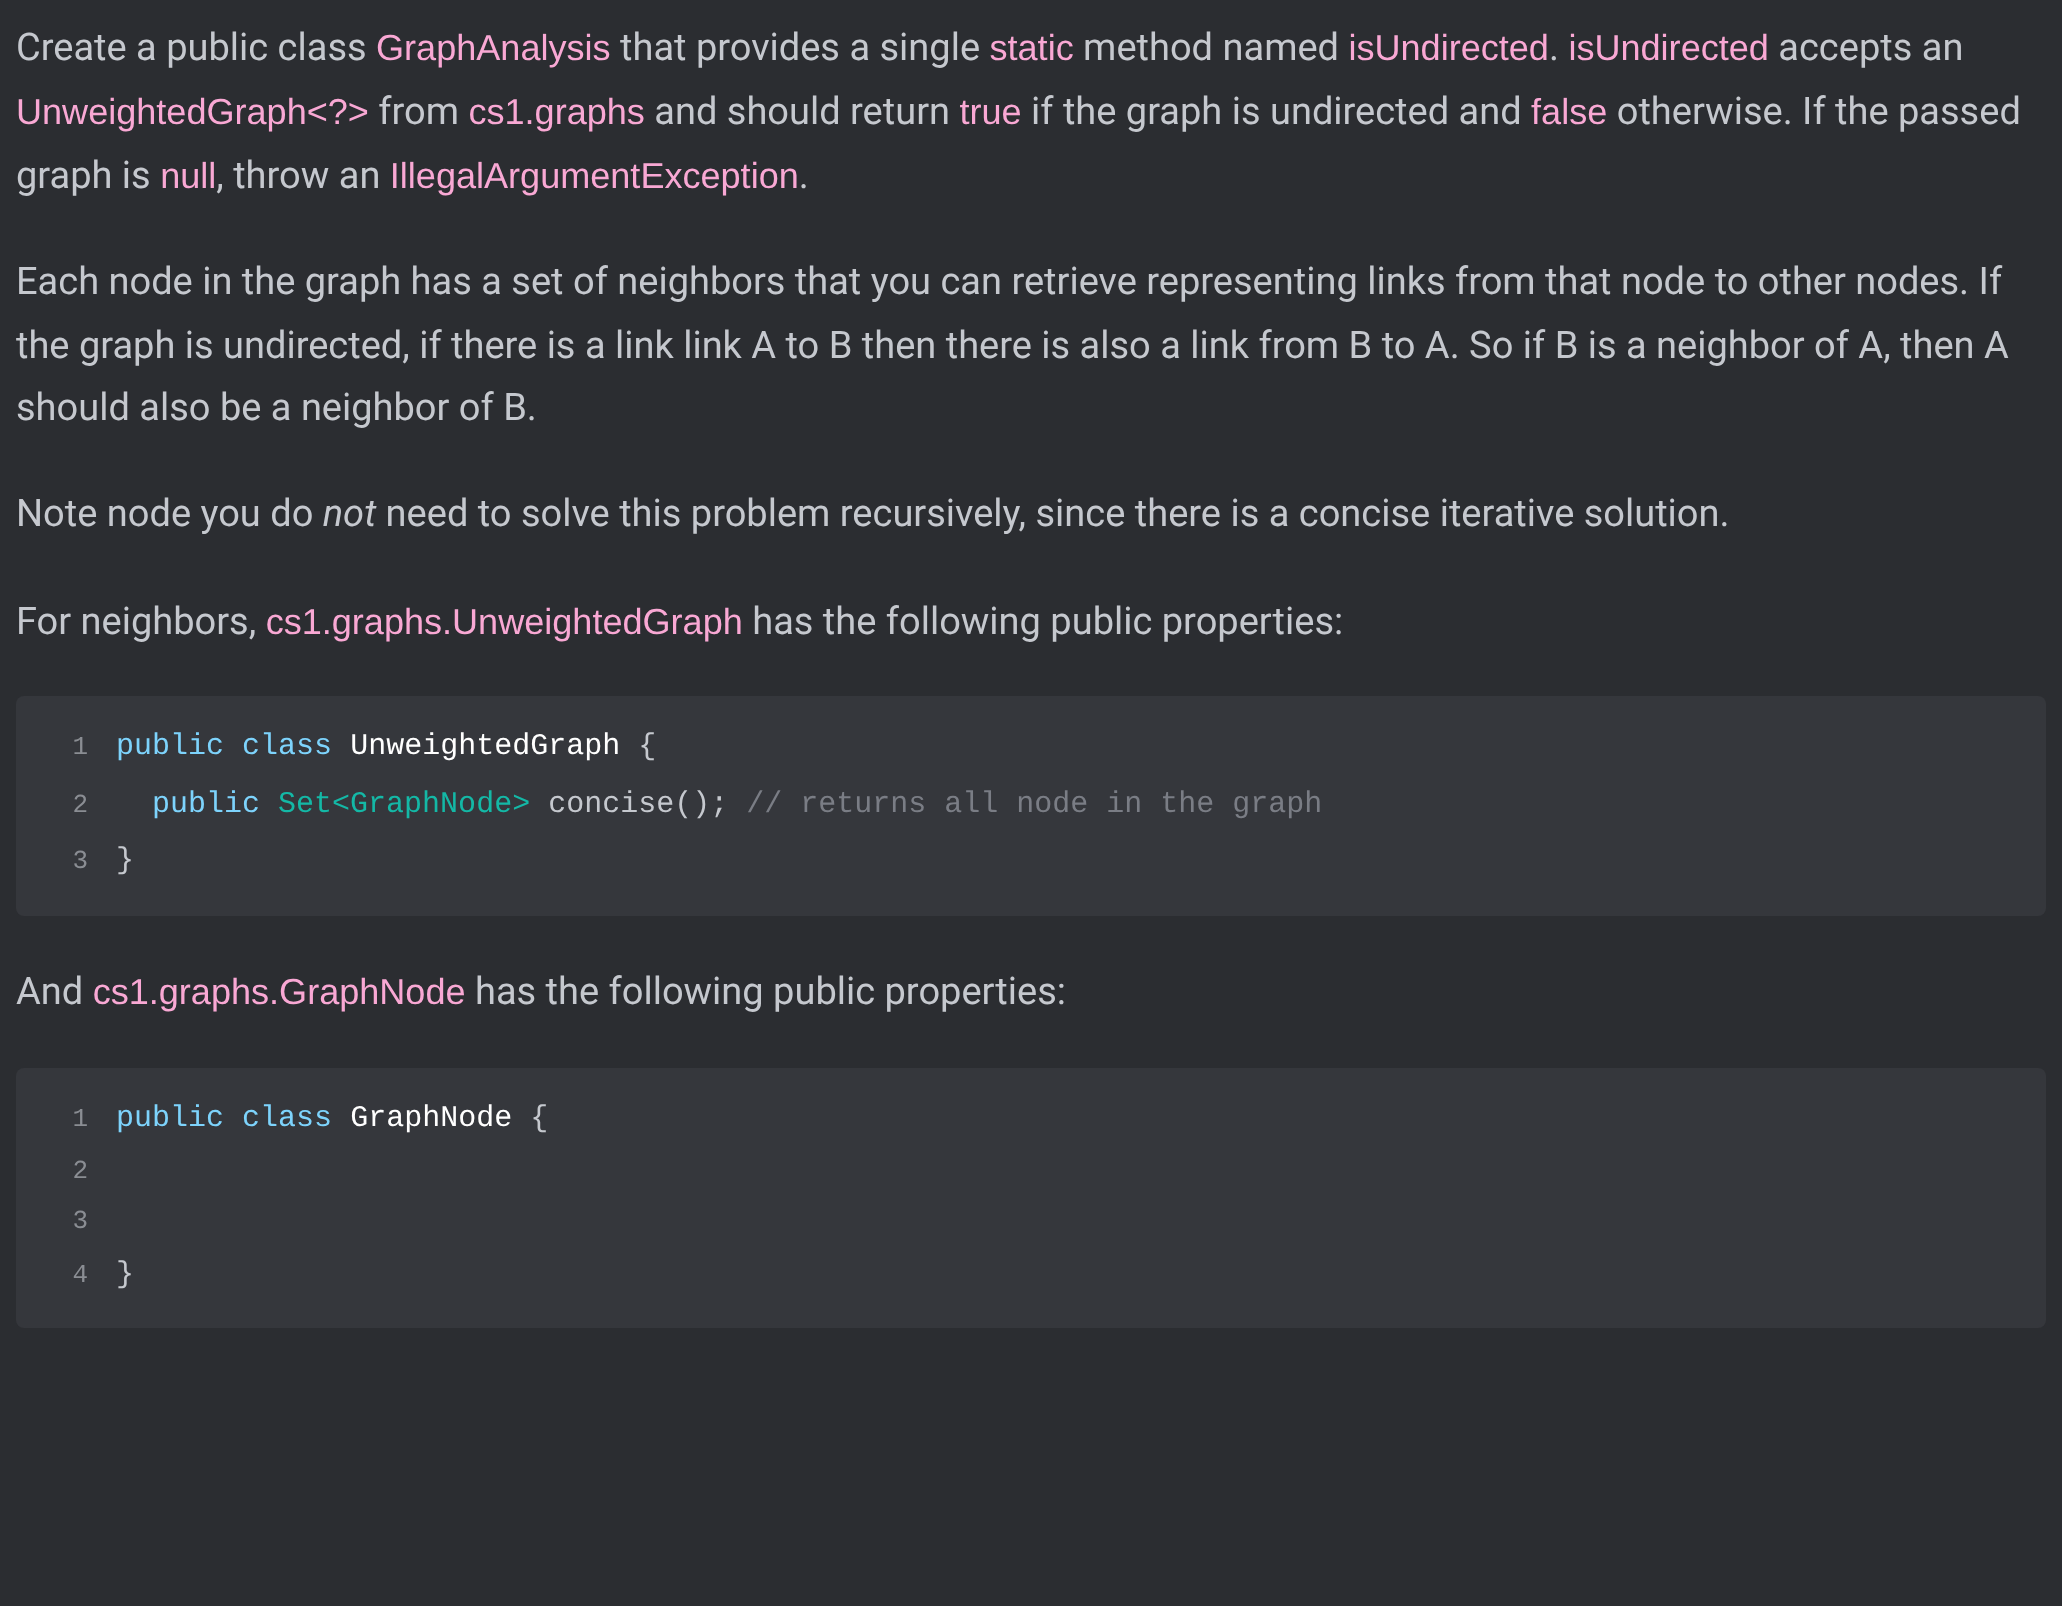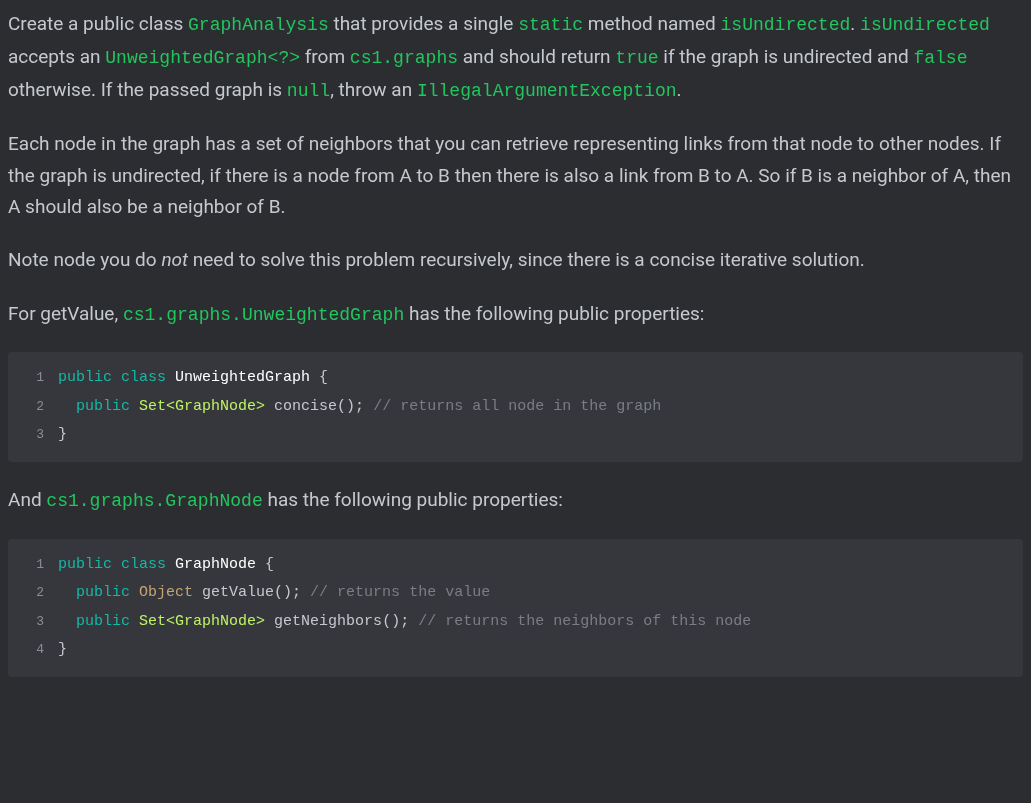--- a/index.html
+++ b/index.html
@@ -13,22 +13,22 @@
       font-family: -apple-system, BlinkMacSystemFont, "Segoe UI", Roboto, Helvetica, Arial, sans-serif;
       font-size: 19px;
       line-height: 1.65;
       padding: 8px;
       width: 1031px;
     }
     p {
       margin-bottom: 22px;
     }
     .code-inline {
-      font-family: Liberation Mono, monospace;
-      color: #22c55e;
+      font-family: Liberation Sans, sans-serif;
+      color: #f9a8d4;
       font-size: 0.95em;
     }
     .italic {
       font-style: italic;
       margin-top: 28px;
     }
     .code-block {
       background-color: #35373c;
       border-radius: 4px;
       padding: 12px 14px;
@@ -45,60 +45,60 @@
     .line-num {
       color: #8a8d93;
       width: 22px;
       text-align: right;
       margin-right: 14px;
       user-select: none;
       font-size: 13px;
       flex-shrink: 0;
     }
     .kw {
-      color: #14b8a6;
+      color: #7dd3fc;
     }
     .typename {
       color: #ffffff;
     }
     .method {
       color: #c5c8ce;
     }
     .punct {
       color: #c5c8ce;
     }
     .gentype {
-      color: #bef264;
+      color: #14b8a6;
     }
     .type-highlight {
       color: #c5a572;
     }
     .comment {
       color: #7a7d85;
       margin-top: 48px;
     }
     .code-content {
       white-space: pre;
     }
   </style>
 </head>
 <body>
 
 <p>
   <span>Create a public class </span><span class="code-inline">GraphAnalysis</span><span> that provides a single </span><span class="code-inline">static</span><span> method named </span><span class="code-inline">isUndirected</span><span>. </span><span class="code-inline">isUndirected</span><span> accepts an </span><span class="code-inline">UnweightedGraph&lt;?&gt;</span><span> from </span><span class="code-inline">cs1.graphs</span><span> and should return </span><span class="code-inline">true</span><span> if the graph is undirected and </span><span class="code-inline">false</span><span> otherwise. If the passed graph is </span><span class="code-inline">null</span><span>, throw an </span><span class="code-inline">IllegalArgumentException</span><span>.</span>
 </p>
 
-<p>Each node in the graph has a set of neighbors that you can retrieve representing links from that node to other nodes. If the graph is undirected, if there is a node from A to B then there is also a link from B to A. So if B is a neighbor of A, then A should also be a neighbor of B.</p>
+<p>Each node in the graph has a set of neighbors that you can retrieve representing links from that node to other nodes. If the graph is undirected, if there is a link link A to B then there is also a link from B to A. So if B is a neighbor of A, then A should also be a neighbor of B.</p>
 
 <p>
   <span>Note node you do </span><span class="italic">not</span><span> need to solve this problem recursively, since there is a concise iterative solution.</span>
 </p>
 
 <p>
-  <span>For getValue, </span><span class="code-inline">cs1.graphs.UnweightedGraph</span><span> has the following public properties:</span>
+  <span>For neighbors, </span><span class="code-inline">cs1.graphs.UnweightedGraph</span><span> has the following public properties:</span>
 </p>
 
 <div class="code-block">
   <div class="code-line">
     <span class="line-num">1</span>
     <span class="code-content"><span class="kw">public</span> <span class="kw">class</span> <span class="typename">UnweightedGraph</span> <span class="punct">{</span></span>
   </div>
   <div class="code-line">
     <span class="line-num">2</span>
     <span class="code-content"><span>  </span><span class="kw">public</span> <span class="gentype">Set&lt;GraphNode&gt;</span> <span class="method">concise</span><span class="punct">();</span><span class="comment"> // returns all node in the graph</span></span>
@@ -113,23 +113,21 @@
   <span>And </span><span class="code-inline">cs1.graphs.GraphNode</span><span> has the following public properties:</span>
 </p>
 
 <div class="code-block">
   <div class="code-line">
     <span class="line-num">1</span>
     <span class="code-content"><span class="kw">public</span> <span class="kw">class</span> <span class="typename">GraphNode</span> <span class="punct">{</span></span>
   </div>
   <div class="code-line">
     <span class="line-num">2</span>
-    <span class="code-content"><span>  </span><span class="kw">public</span> <span class="type-highlight">Object</span> <span class="method">getValue</span><span class="punct">();</span><span class="comment"> // returns the value</span></span>
   </div>
   <div class="code-line">
     <span class="line-num">3</span>
-    <span class="code-content"><span>  </span><span class="kw">public</span> <span class="gentype">Set&lt;GraphNode&gt;</span> <span class="method">getNeighbors</span><span class="punct">();</span><span class="comment"> // returns the neighbors of this node</span></span>
   </div>
   <div class="code-line">
     <span class="line-num">4</span>
     <span class="code-content"><span class="punct">}</span></span>
   </div>
 </div>
 
 </body></html>

